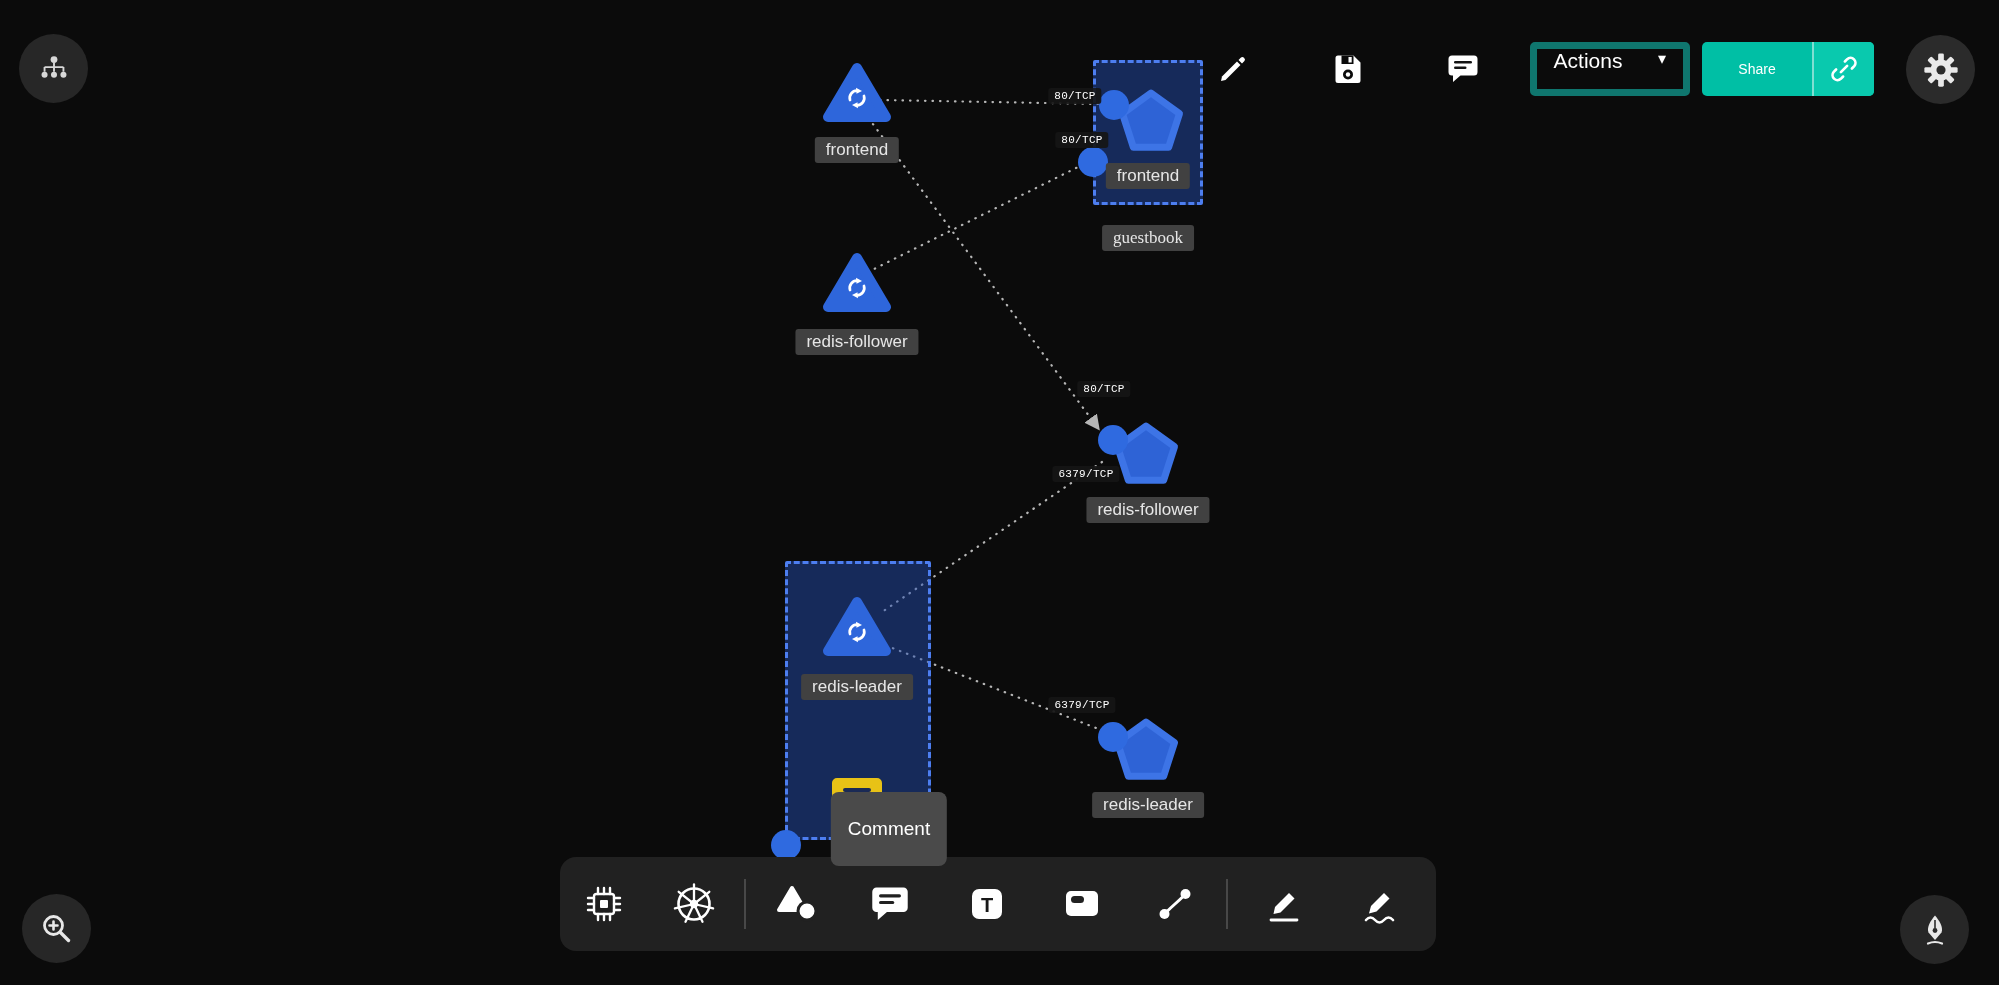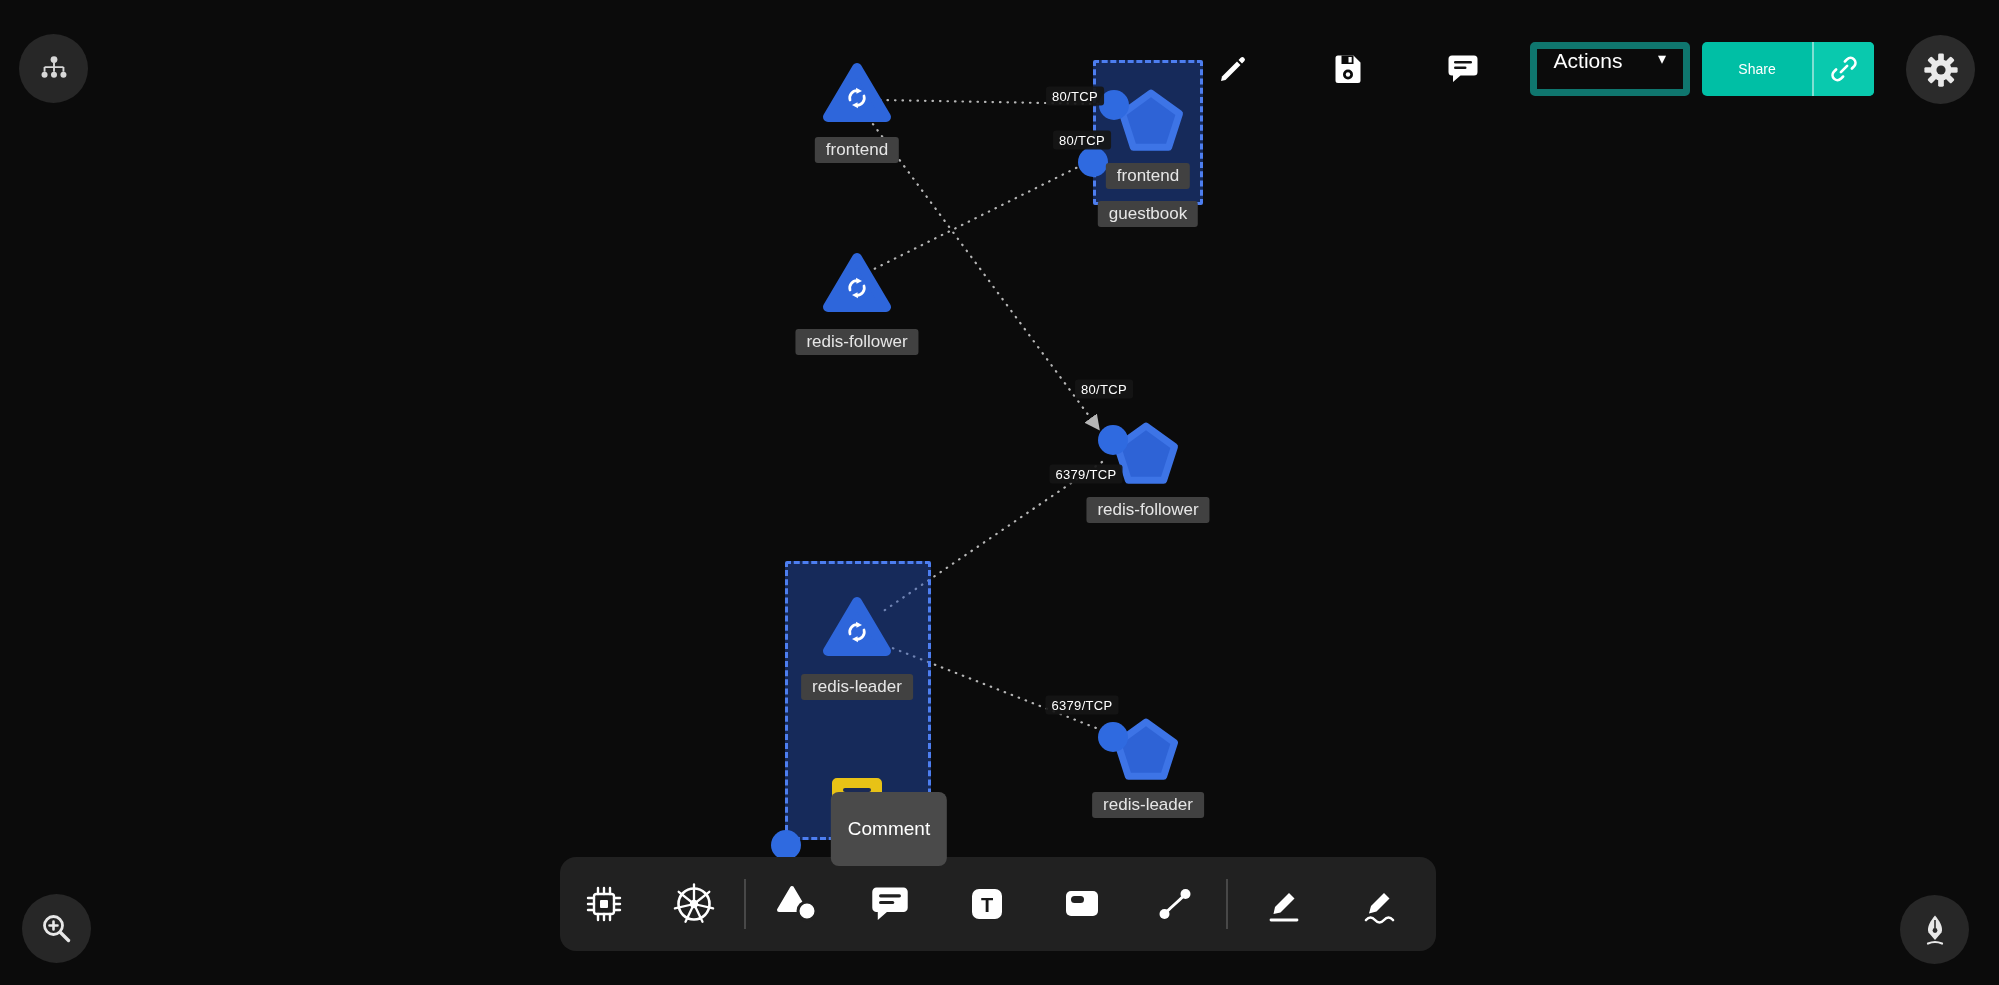--- a/index.html
+++ b/index.html
@@ -44,22 +44,22 @@
   .group-box { position:absolute; border:3px dashed #4d7ef0;
     background:rgba(35,77,177,0.48); border-radius:2px; z-index:2; }
   .shape { position:absolute; z-index:3; }
   .endpoint { position:absolute; width:30px; height:30px; border-radius:50%;
     background:#2f6ae0; z-index:4; }
 
   .node-label { position:absolute; transform:translate(-50%,-50%); background:#414141;
     color:#e6e6e6; font-size:17px; padding:3px 11px; border-radius:3px;
     white-space:nowrap; z-index:5; }
   .edge-label { position:absolute; transform:translate(-50%,-50%);
-    background:rgba(22,22,22,0.93); color:#fff; font-size:13px; padding:2px 6px;
-    border-radius:3px; white-space:nowrap; z-index:5; letter-spacing:0.3px; }
+    background:rgba(22,22,22,0.93); color:#fff; font-size:11px; padding:2px 6px;
+    border-radius:3px; white-space:nowrap; z-index:5; letter-spacing:0.3px;font-family:Liberation Mono, monospace; }
 
   .tooltip { position:absolute; left:889px; top:829px; transform:translate(-50%,-50%);
     background:#4a4a4a; color:#fff; font-size:19px; padding:26px 17px;
     border-radius:8px; z-index:30; white-space:nowrap; }
 </style>
 </head>
 <body>
 
 <svg id="edges" width="1999" height="985">
   <defs>
@@ -148,21 +148,21 @@
 <div class="shape" style="left:827px; top:770px;">
   <svg width="60" height="60" viewBox="0 0 60 60">
     <path d="M10 8 h40 a5 5 0 0 1 5 5 v24 a5 5 0 0 1 -5 5 H26 l-11 10 v-10 h-5 a5 5 0 0 1 -5 -5 V13 a5 5 0 0 1 5 -5 z" fill="#e8c216"></path>
     <rect x="16" y="18" width="28" height="4" rx="2" fill="#1a2a55"></rect>
     <rect x="16" y="27" width="19" height="4" rx="2" fill="#1a2a55"></rect>
   </svg>
 </div>
 
 <div class="node-label" style="left:857px; top:150px;">frontend</div>
 <div class="node-label" style="left:1148px; top:176px;">frontend</div>
-<div class="node-label" style="left:1148px; top:214px;">guestbook</div>
+<div class="node-label" style="left:1148px; top:238px;font-family:Liberation Serif, serif;">guestbook</div>
 <div class="node-label" style="left:857px; top:342px;">redis-follower</div>
 <div class="node-label" style="left:1148px; top:510px;">redis-follower</div>
 <div class="node-label" style="left:857px; top:687px;">redis-leader</div>
 <div class="node-label" style="left:1148px; top:805px;">redis-leader</div>
 
 <div class="edge-label" style="left:1075px; top:96px;">80/TCP</div>
 <div class="edge-label" style="left:1082px; top:140px;">80/TCP</div>
 <div class="edge-label" style="left:1104px; top:389px;">80/TCP</div>
 <div class="edge-label" style="left:1086px; top:474px;">6379/TCP</div>
 <div class="edge-label" style="left:1082px; top:705px;">6379/TCP</div>

